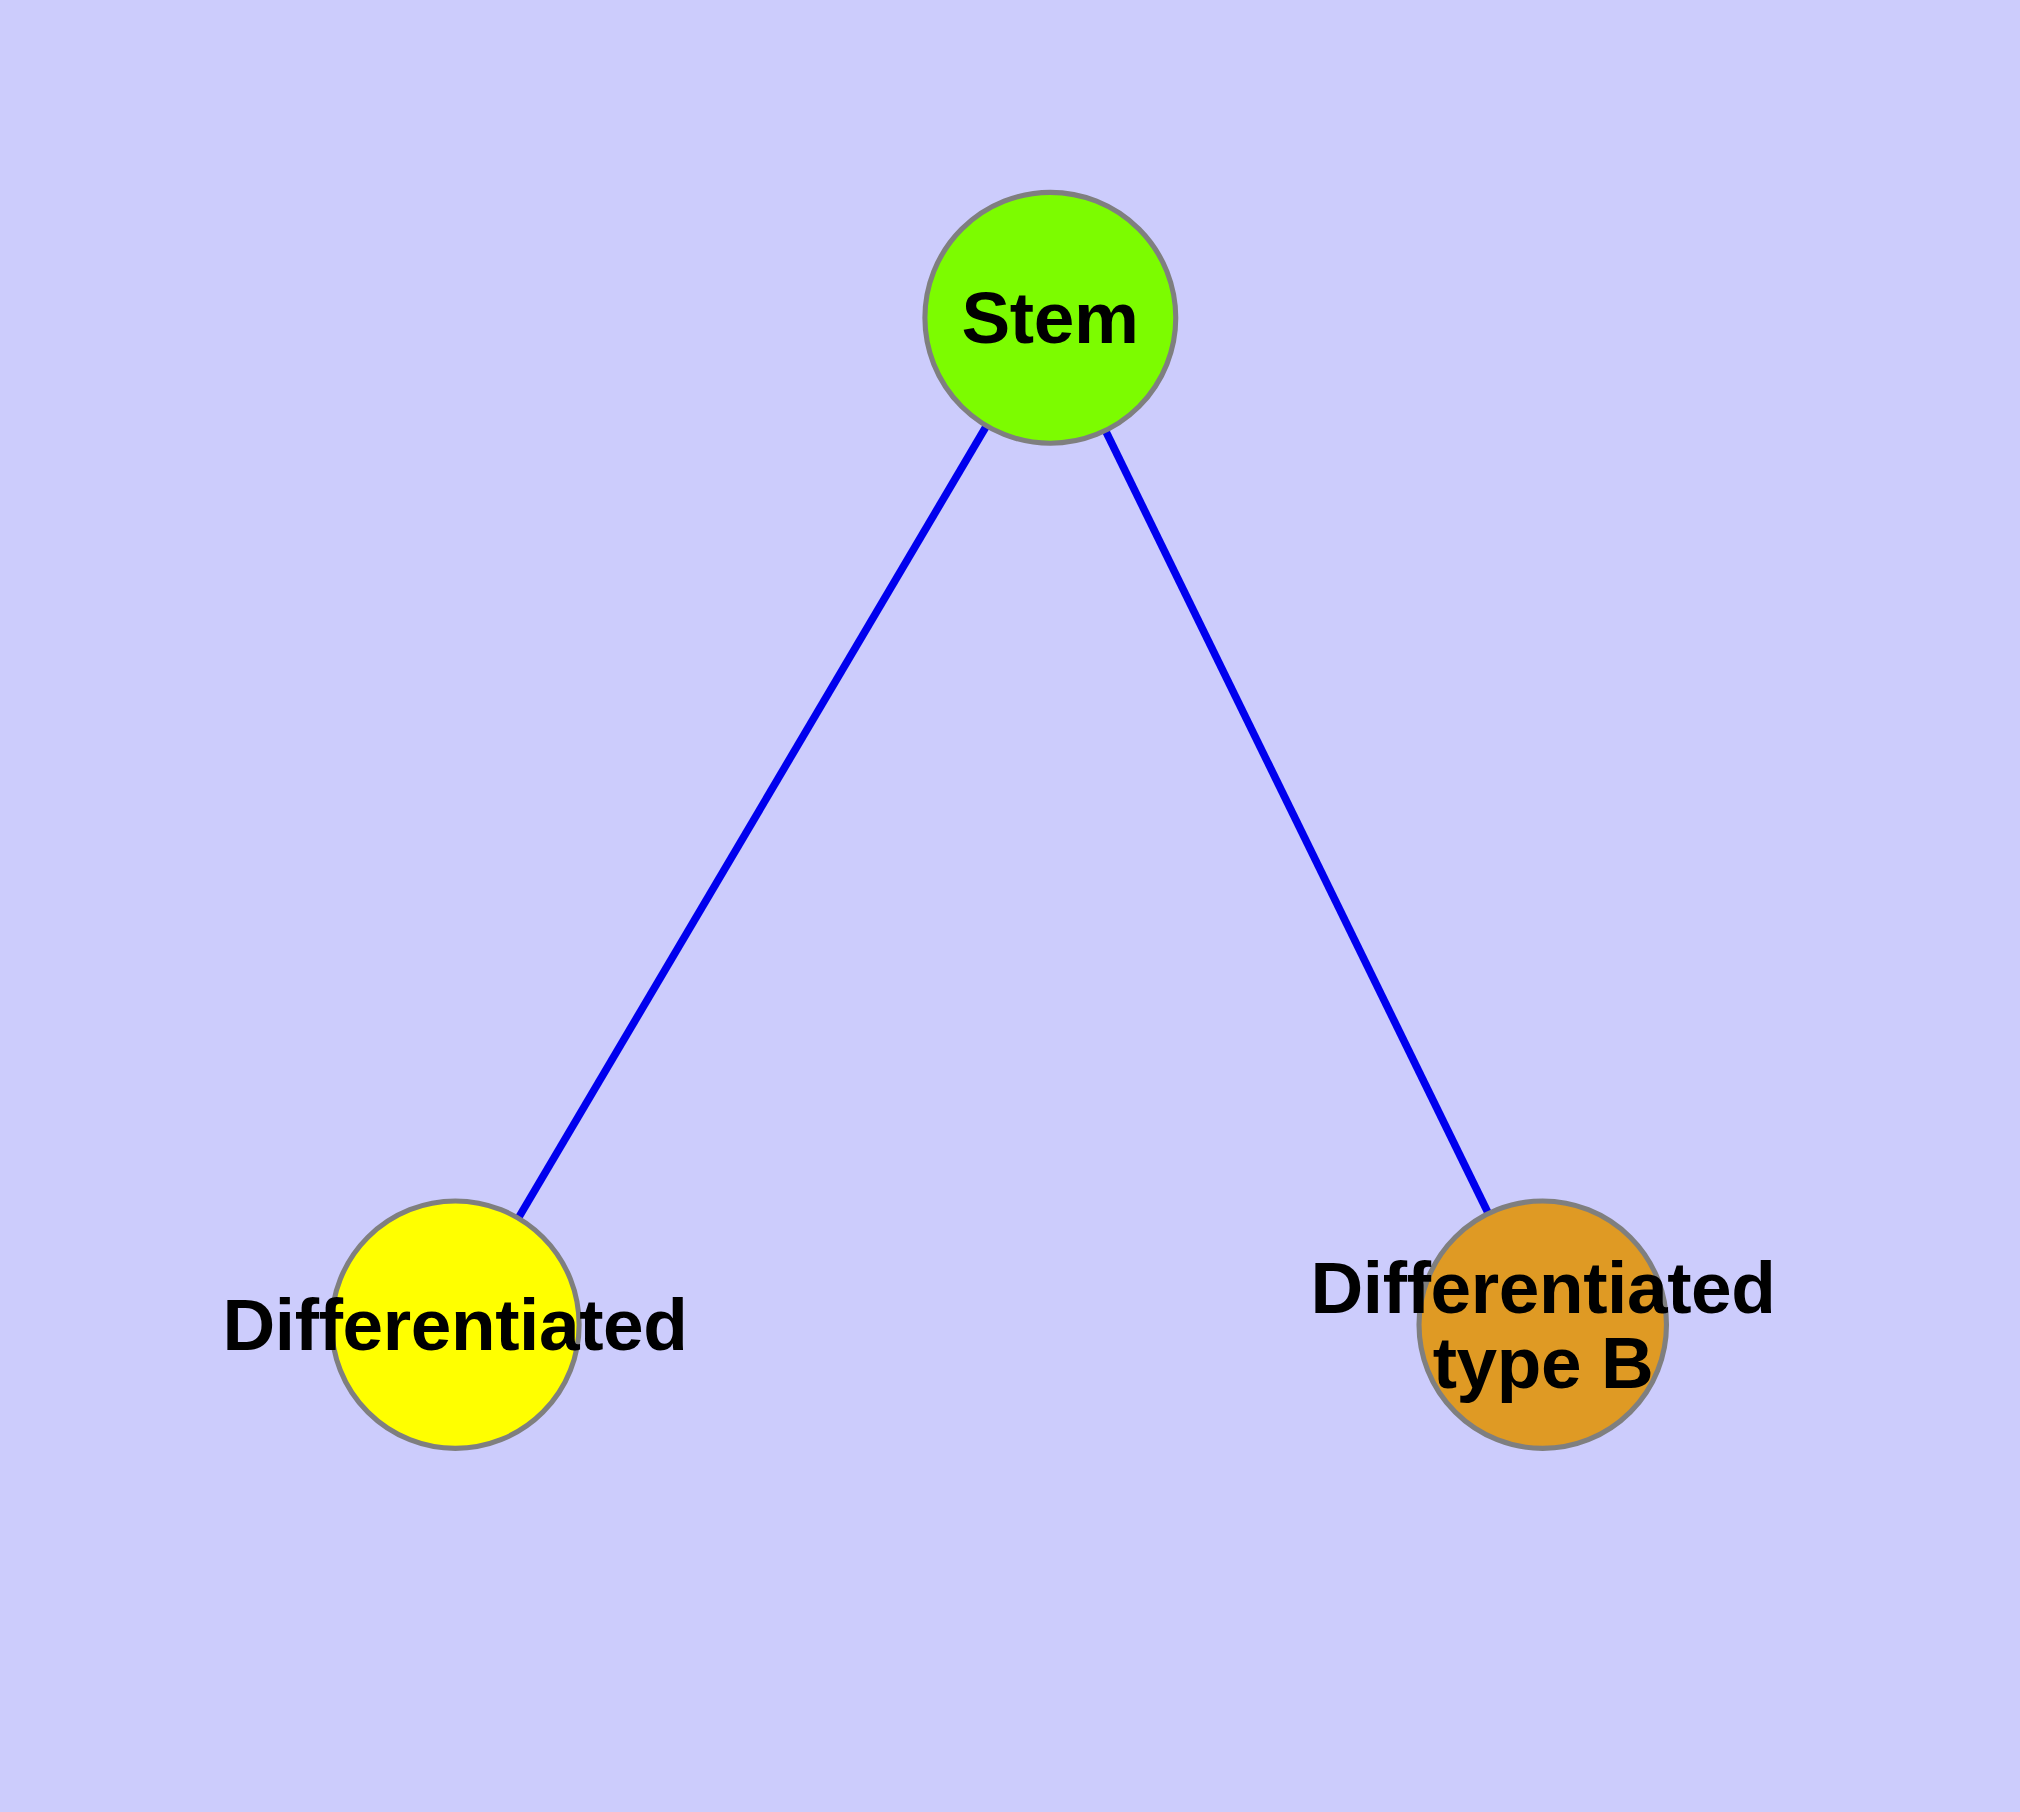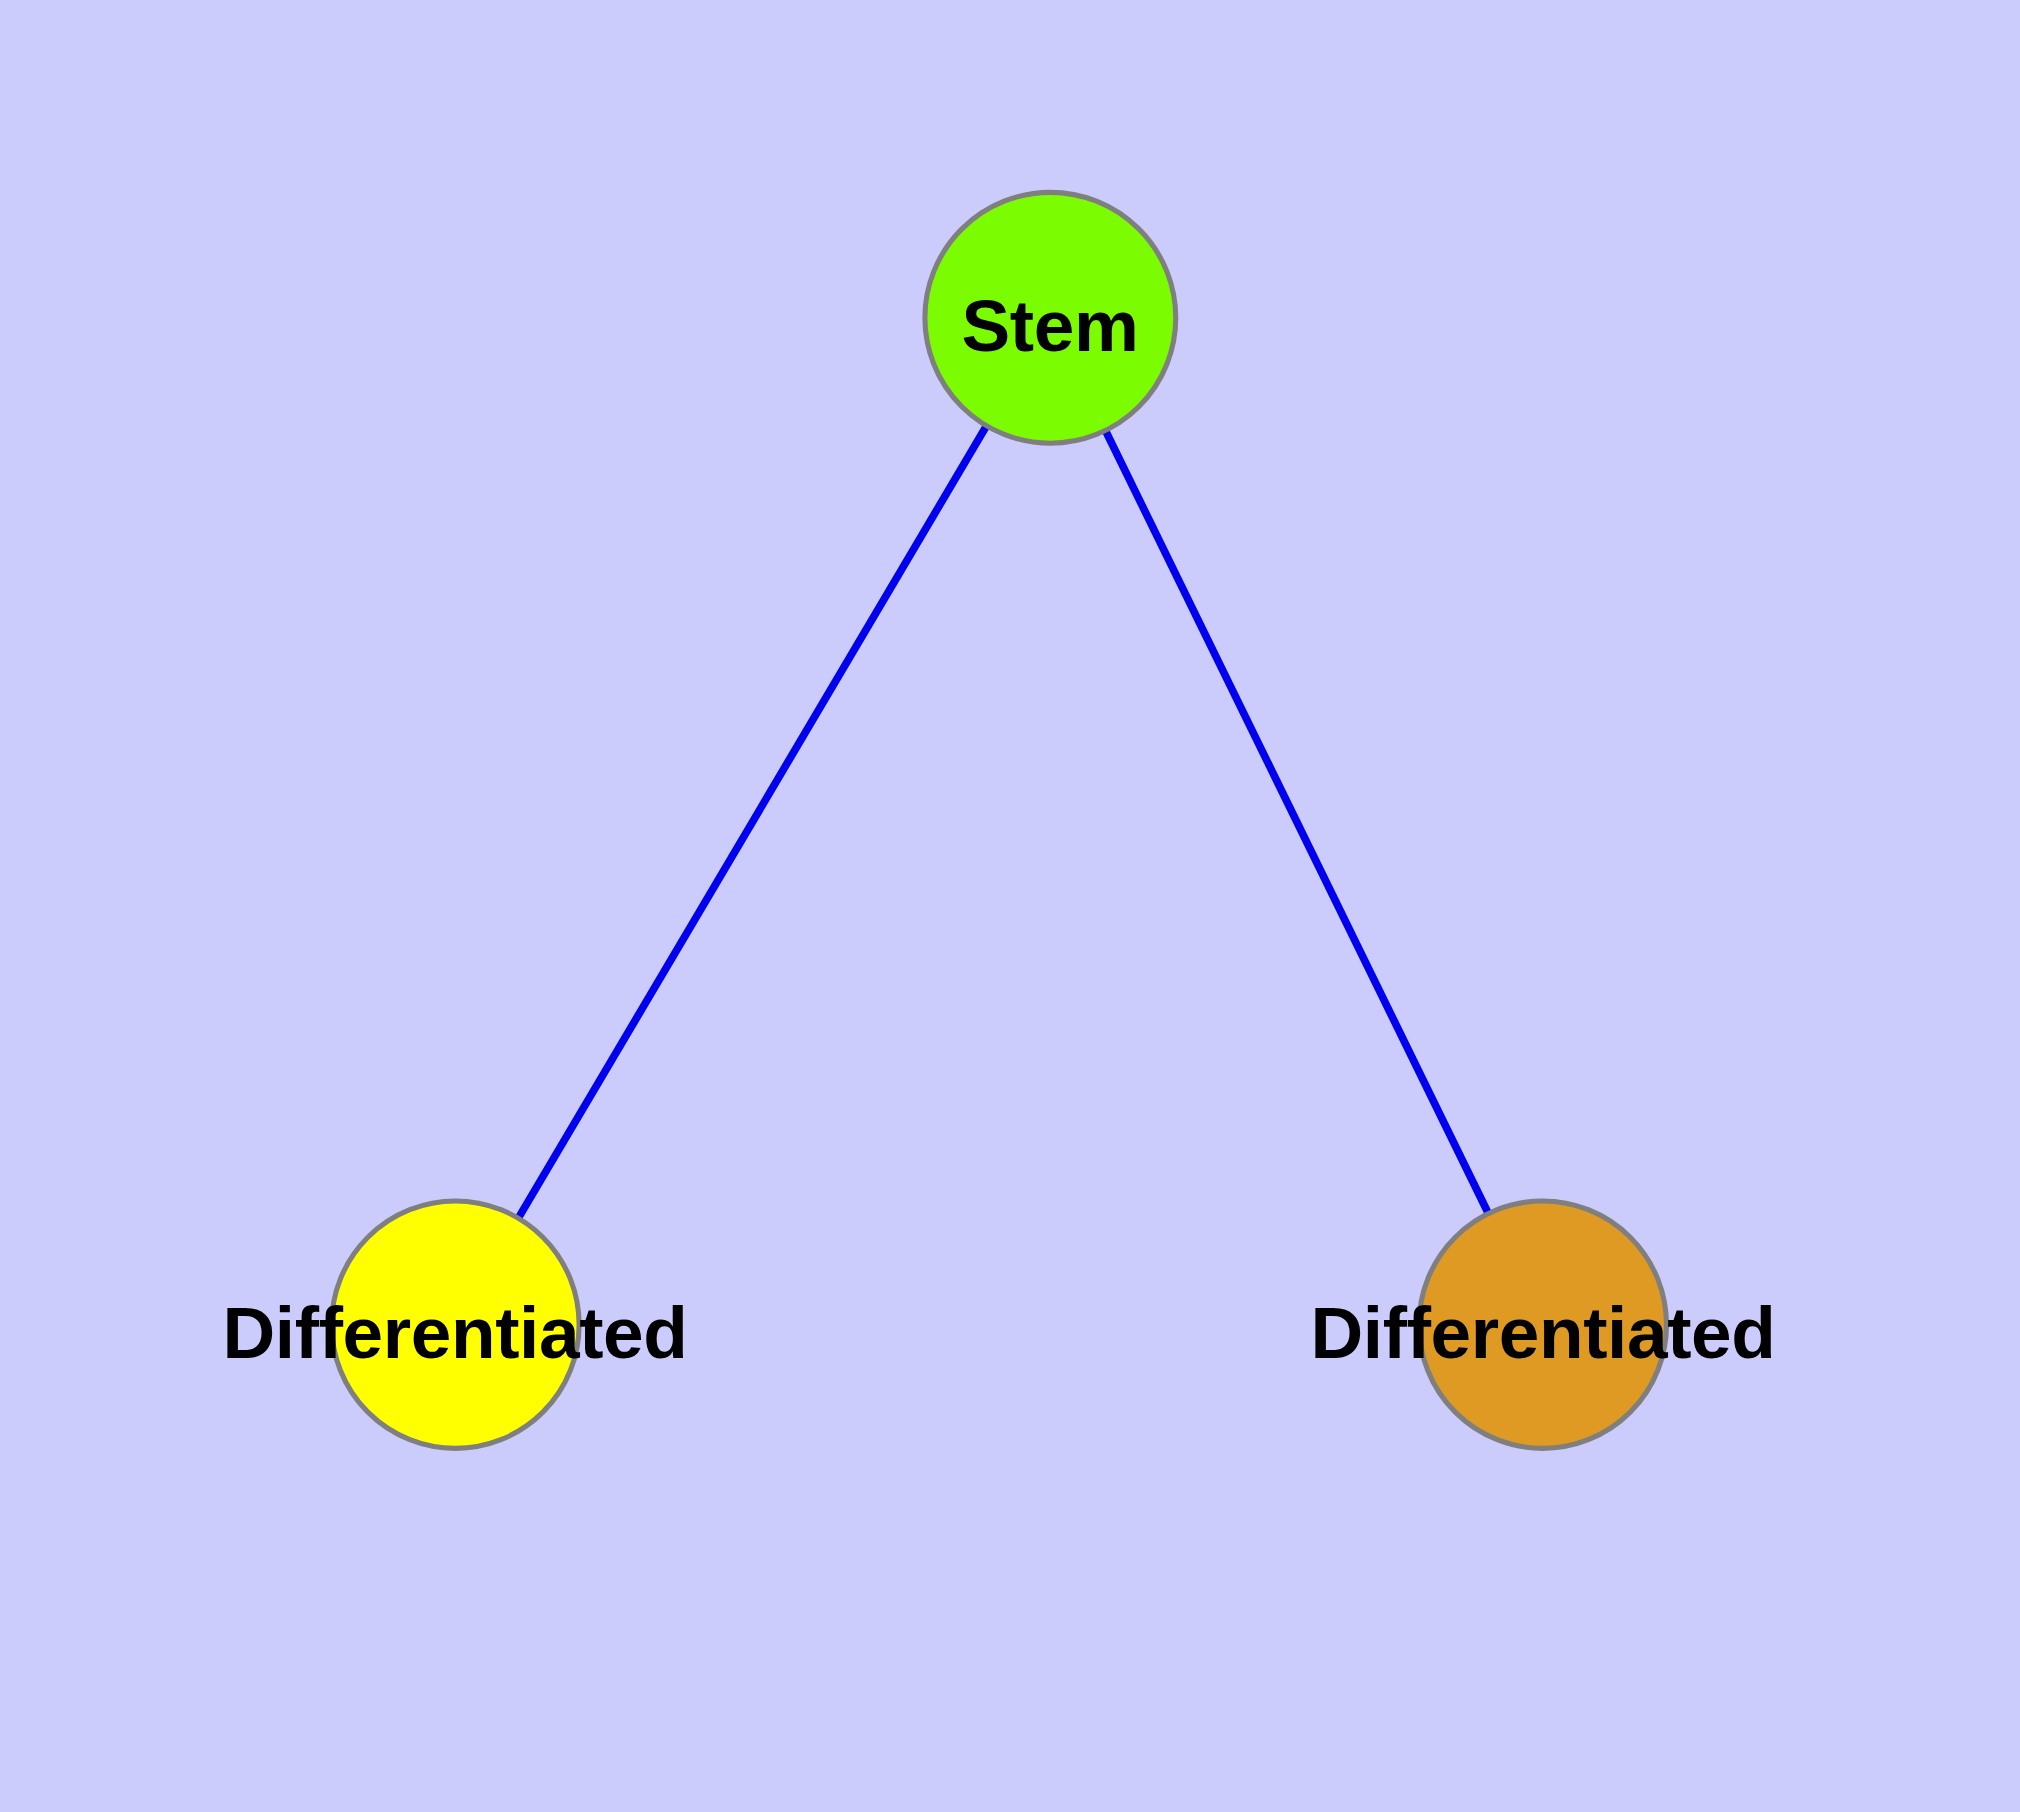--- a/index.html
+++ b/index.html
@@ -30,21 +30,20 @@
   .node-label {
     position: absolute;
     text-align: center;
     font-weight: bold;
     color: #000000;
     white-space: pre;
     line-height: 1.03;
     letter-spacing: -0.4px;
     transform: translate(-50%, -50%);
     pointer-events: none;
-    margin-top: 8px;
   }
   .node-label.big { font-size: 73px; }
 </style>
 </head>
 <body>
 
 <div id="stage" style="width: 2021px; height: 1812px;">
 
   <div id="canvas-bg" style="background: rgb(204, 204, 252);"></div>
 
@@ -56,17 +55,17 @@
     <g id="node-layer">
         <circle cx="1239" cy="375" r="148" fill="#7cfc00" stroke="#7f7f7f" stroke-width="6"></circle>
         <circle cx="537" cy="1563" r="146" fill="#ffff00" stroke="#7f7f7f" stroke-width="6"></circle>
         <circle cx="1820" cy="1563" r="146" fill="#df9a24" stroke="#7f7f7f" stroke-width="6"></circle>
       </g>
   </svg>
 
   <div id="label-layer">
       <div class="node-label big" style="left: 1050px; top: 318px; font-size: 73px; color: rgb(0, 0, 0);"><div>Stem</div></div>
       <div class="node-label big" style="left: 455px; top: 1325px; font-size: 73px; color: rgb(0, 0, 0);"><div>Differentiated</div></div>
-      <div class="node-label big" style="left: 1543px; top: 1325px; font-size: 73px; color: rgb(0, 0, 0);"><div>Differentiated</div></div>
+      <div class="node-label big" style="left: 1543px; top: 1325px; font-size: 73px; color: rgb(0, 0, 0);"><div>Differentiated</div><div>type B</div></div>
     </div>
 
 </div>
 
 
 </body></html>

